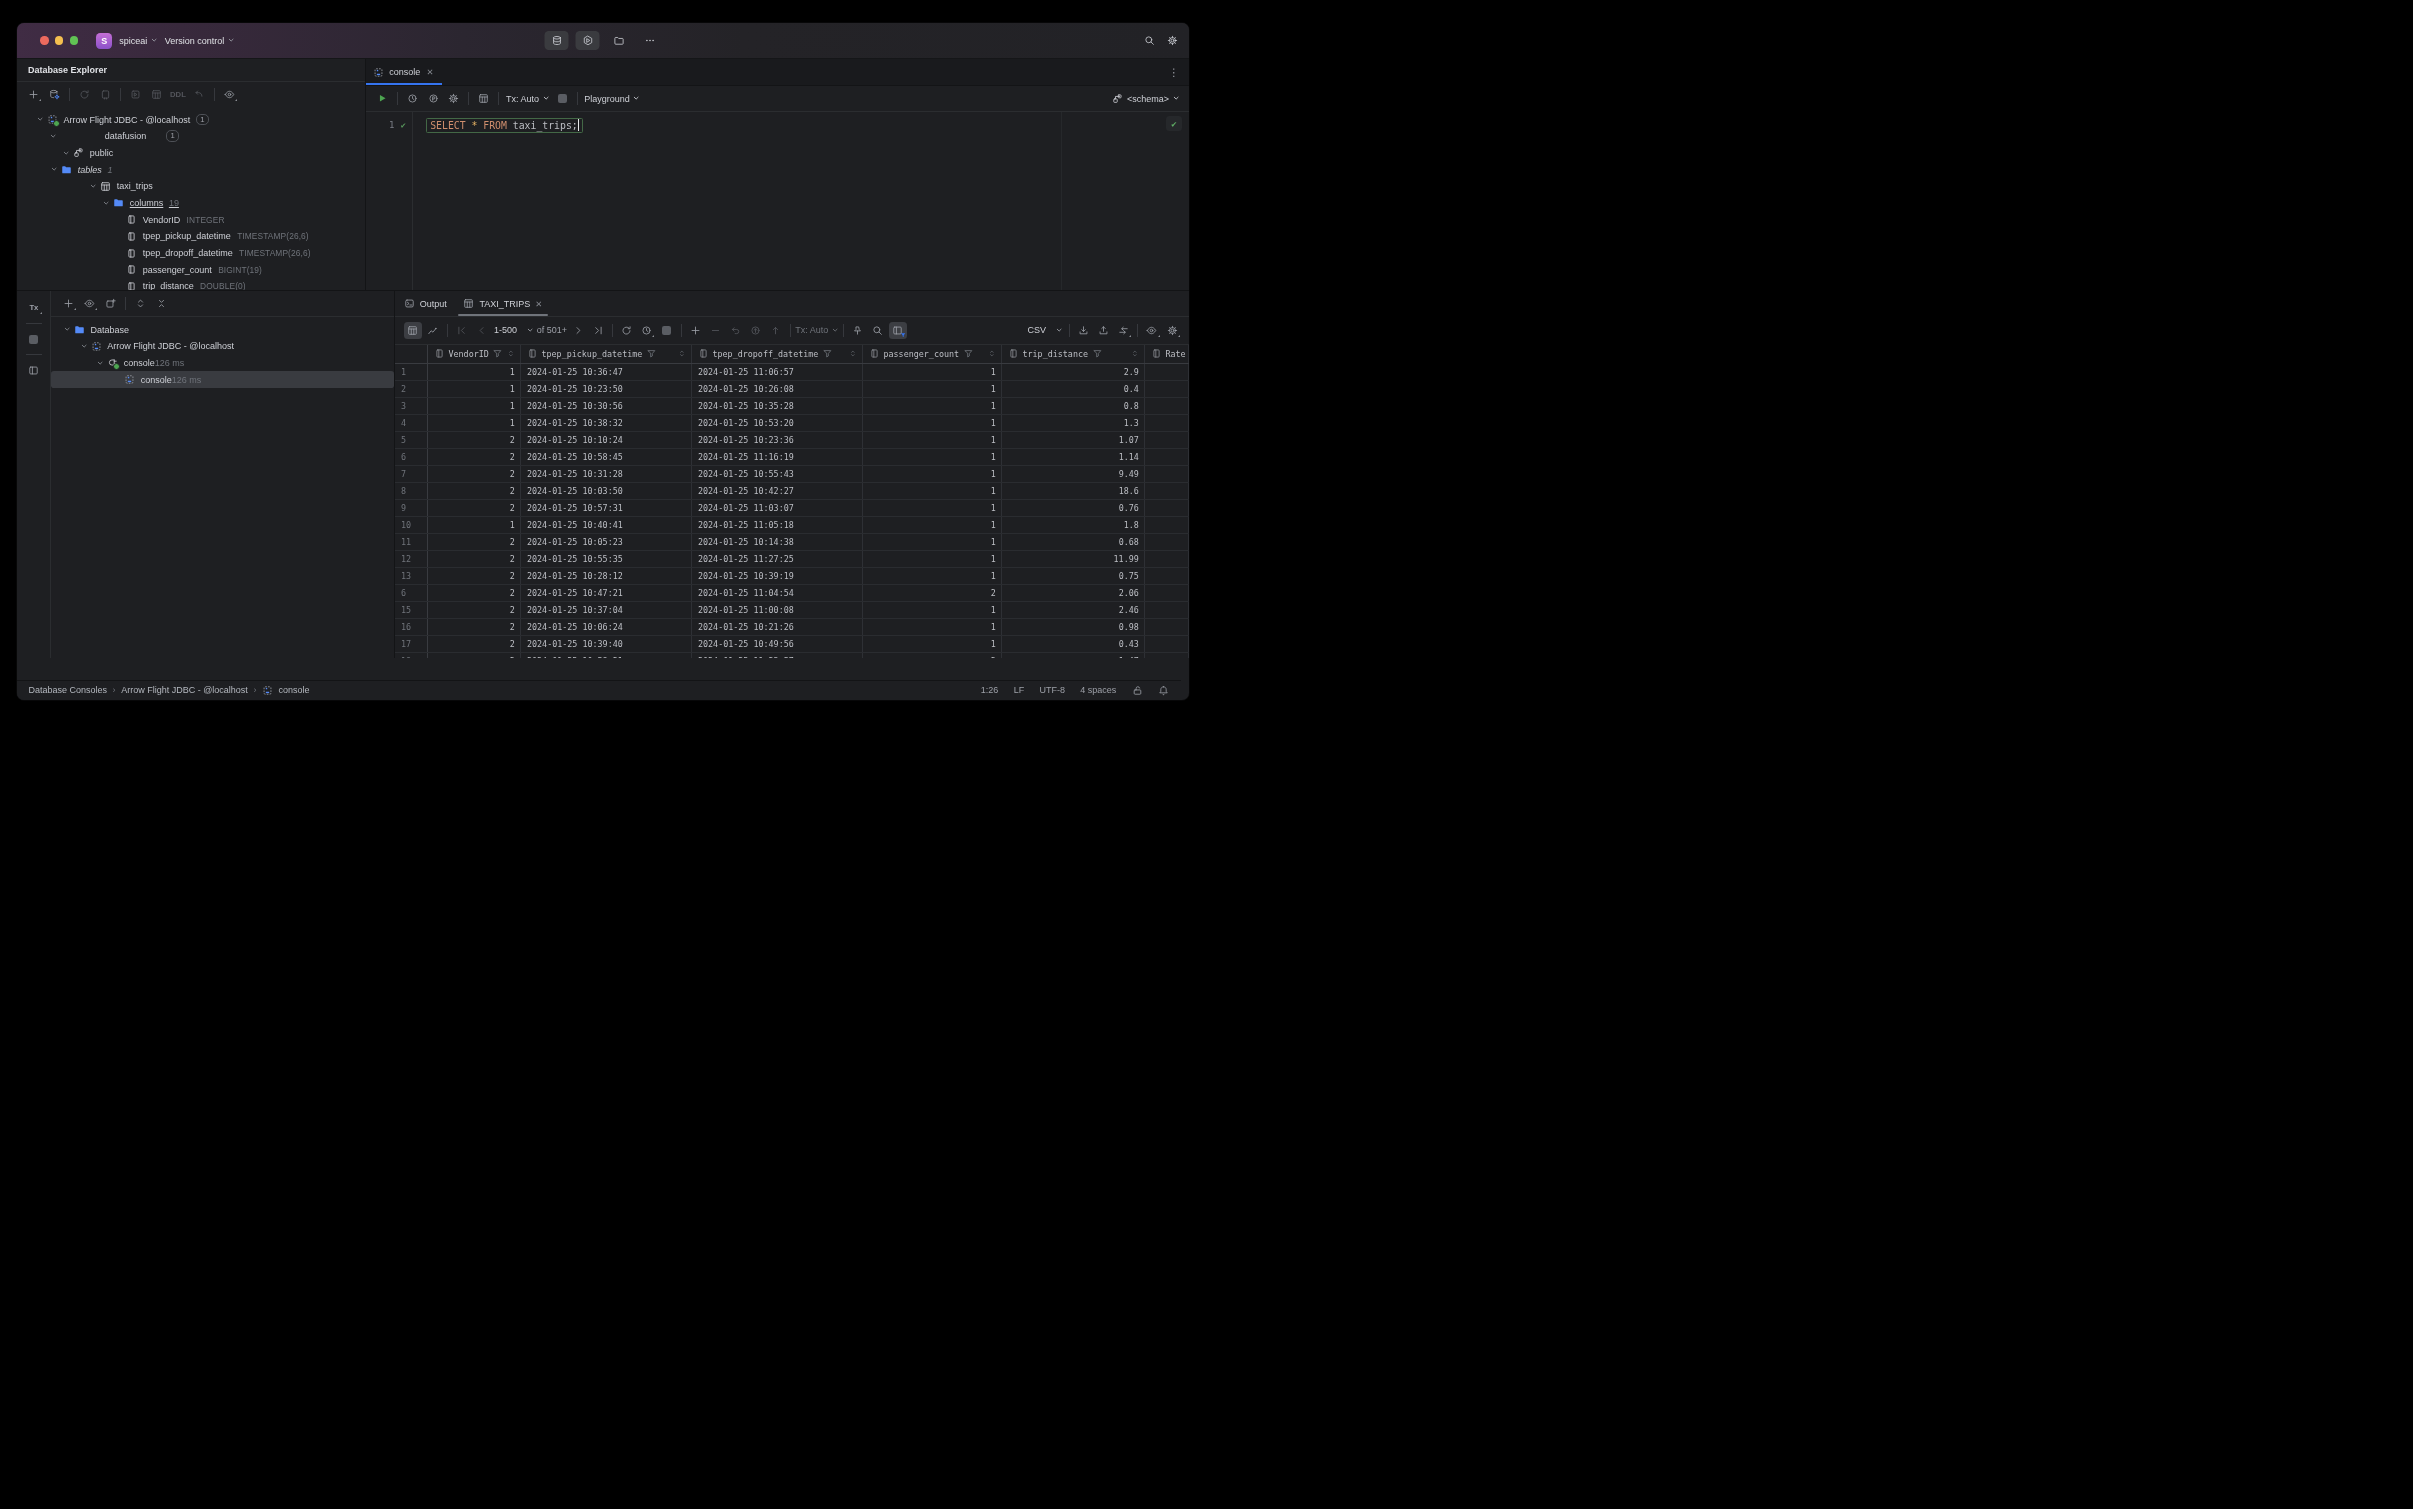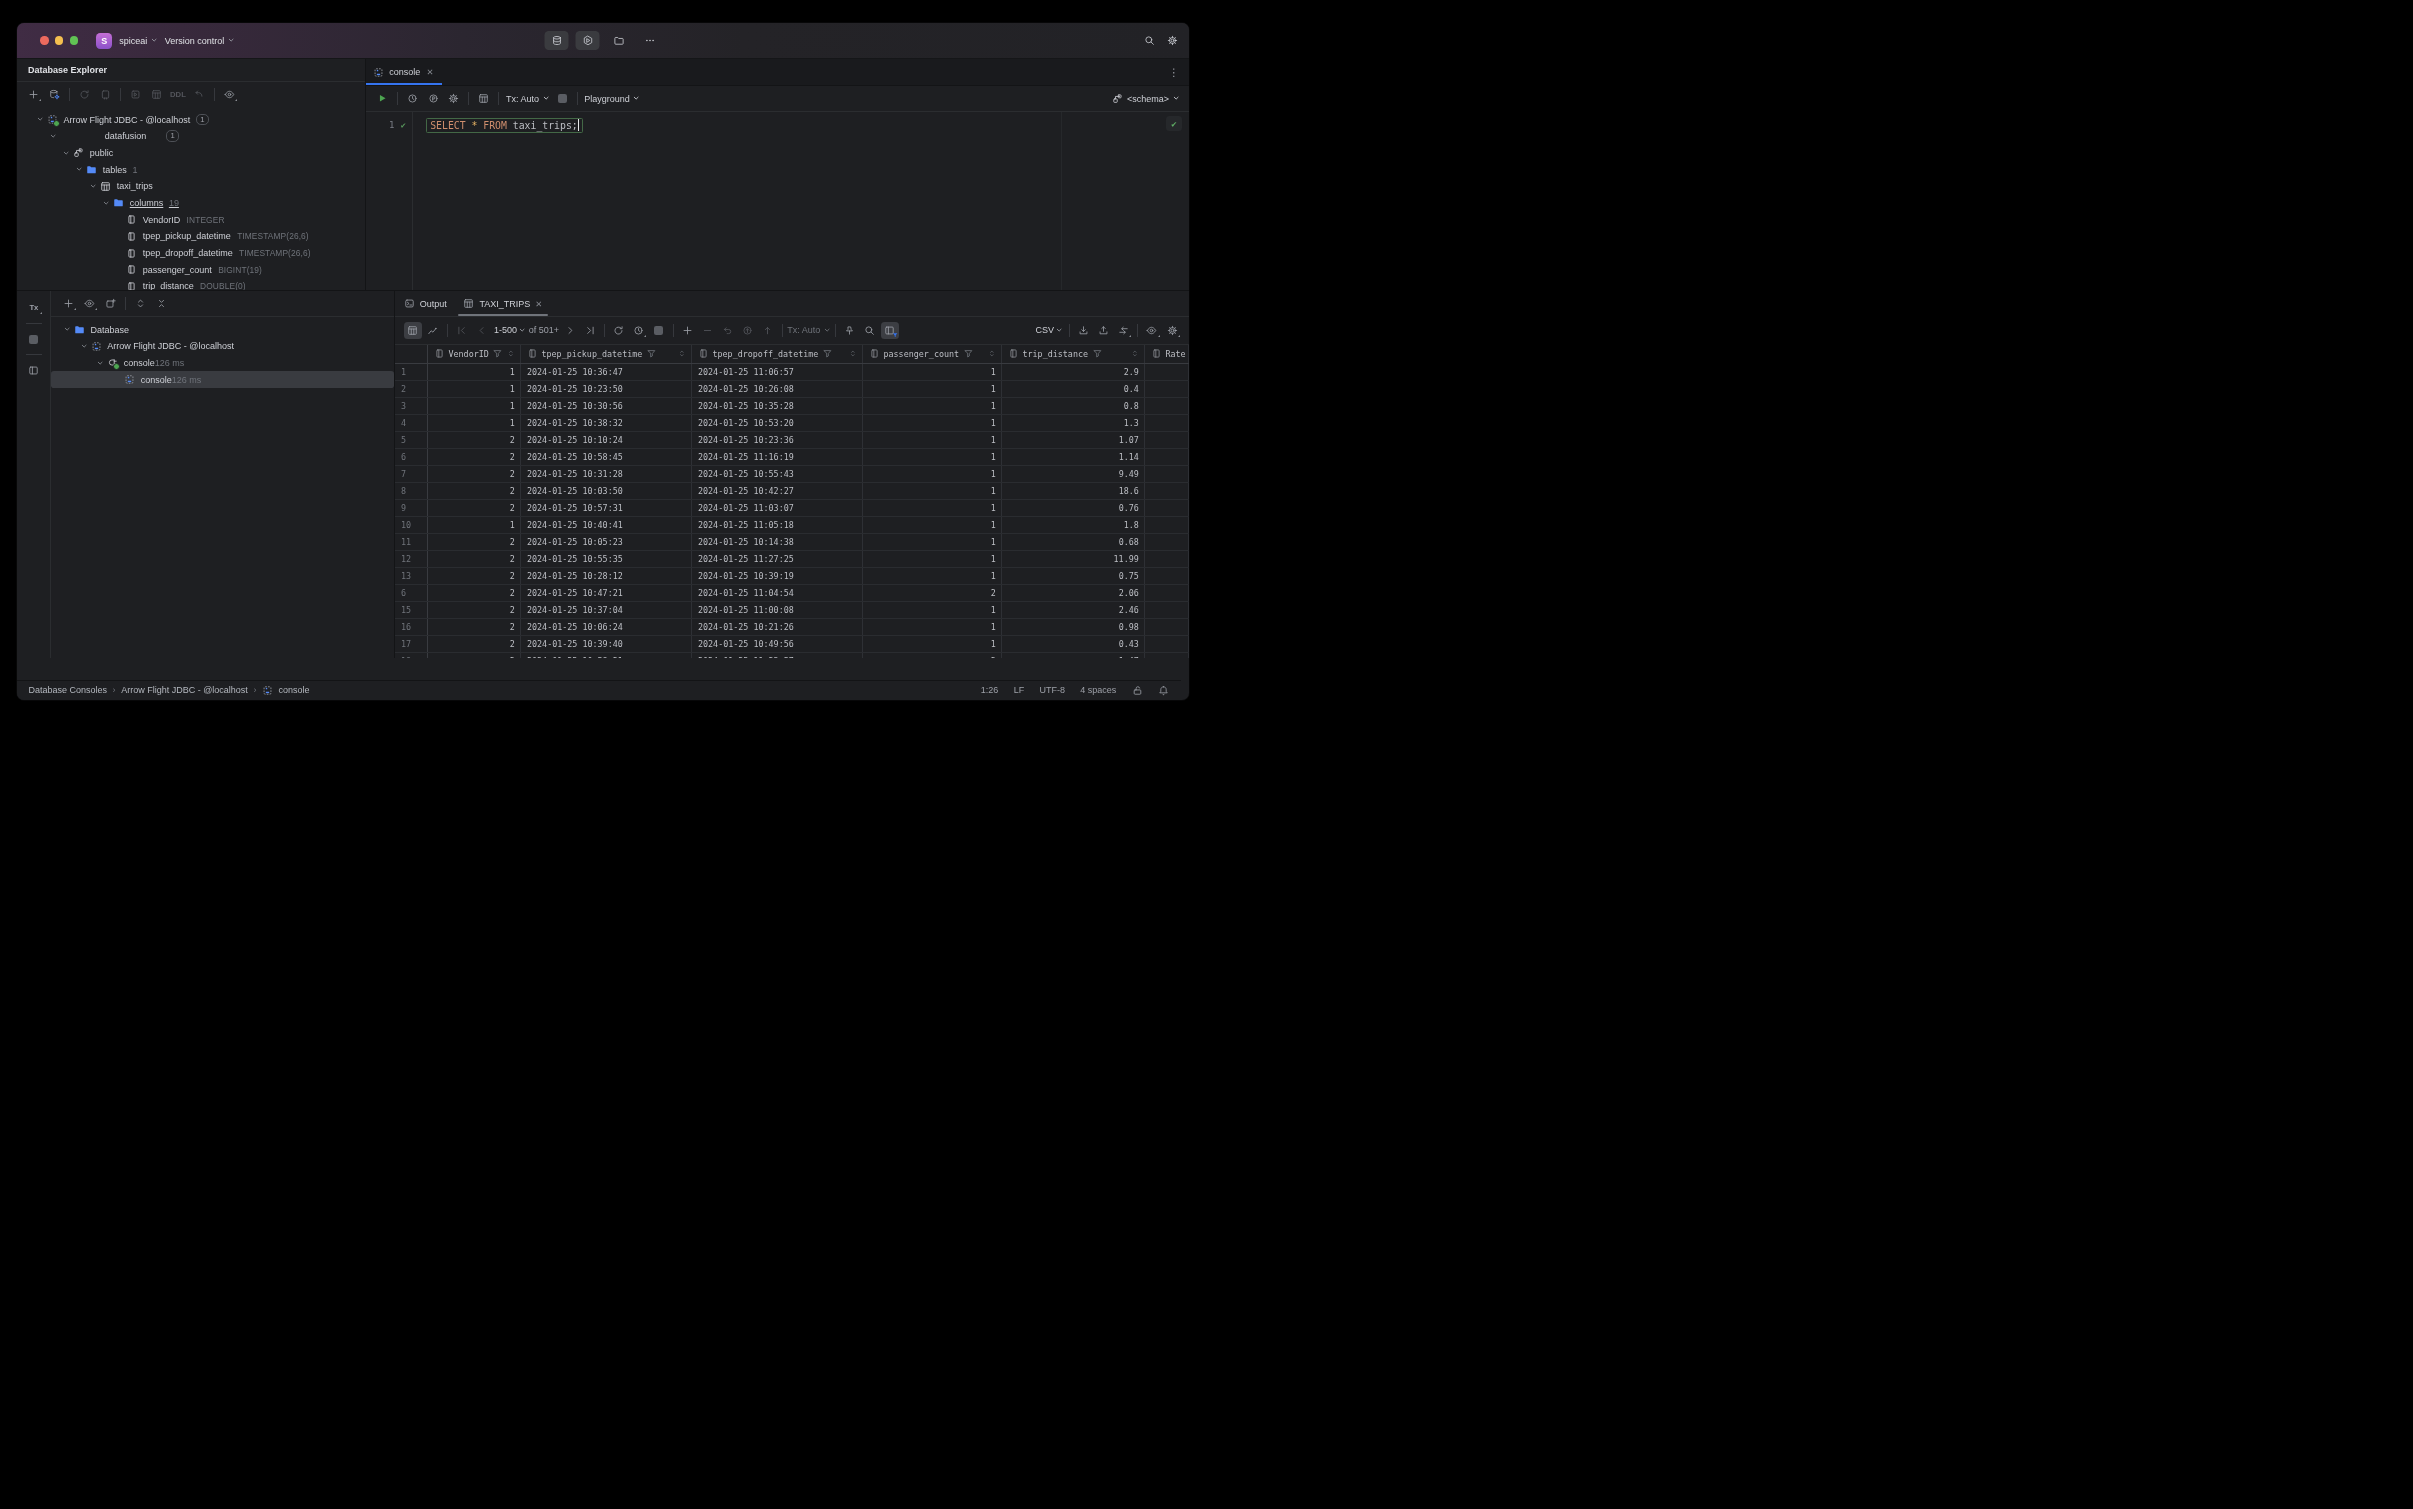--- a/index.html
+++ b/index.html
@@ -83,21 +83,21 @@
   .strip .tool{color:#9da0a8;}
   .svc{width:343px;border-right:0.7px solid #131416;display:flex;flex-direction:column;}
   .svc-toolbar{height:25px;display:flex;align-items:center;gap:2.8px;padding-left:8.4px;border-bottom:0.7px solid #2b2d30;}
   .svc-tree{flex:1;overflow:hidden;padding-top:4.2px;}
   .results{flex:1;display:flex;flex-direction:column;min-width:0;}
   .rtabs{height:25px;display:flex;align-items:center;border-bottom:0.7px solid #2b2d30;}
   .rtab{display:flex;align-items:center;gap:4.9px;padding:0 8.4px;height:100%;position:relative;color:#ced0d6;}
   .rtab .underline{position:absolute;left:2.8px;right:2.8px;bottom:0;height:2.1px;background:#6f737a;border-radius:1.4px;}
   .rtab .x{color:#868a91;font-size:8.4px;}
   .rtoolbar{height:26.5px;display:flex;align-items:center;gap:2.1px;padding:0 8.4px;border-bottom:0.7px solid #2b2d30;}
-  .rtoolbar .pg{color:#ced0d6;display:flex;gap:2px;margin:0 1.4px;}
+  .rtoolbar .pg{color:#ced0d6;display:flex;gap:10px;margin:0 1.4px;}
   .rtoolbar .pg .chev{color:#9da0a8;}
   .rtoolbar .dim{color:#9da0a8;}
   .rtoolbar .dis-lbl{color:#6f737a;display:flex;align-items:center;gap:3.5px;}
   .rt-right{margin-left:auto;display:flex;align-items:center;gap:2.1px;}
   .blue-funnel{color:#3574f0;position:absolute;right:0.7px;bottom:0.7px;}
   
   .grid{flex:1;overflow:hidden;font-family:"DejaVu Sans Mono",monospace;font-size:8.4px;}
   .g-row{display:grid;grid-template-columns:33px 93px 171px 171px 139px 143px 1fr;height:16px;}
   .g-head{height:18px;border-bottom:0.7px solid #393b40;}
   .g-cell{display:flex;align-items:center;padding:0 5.6px;border-right:0.7px solid #2e3035;
@@ -311,21 +311,21 @@
             </span>
             <span class="nico">
               <svg width="11" height="11" viewBox="0 0 16 16" fill="none" stroke="currentColor" stroke-width="1.2" stroke-linecap="round" stroke-linejoin="round">
                 <rect x="2.6" y="8.6" width="5" height="5" rx="1"></rect>
                 <rect x="9" y="2.8" width="4.2" height="4.2" rx="1"></rect>
                 <path d="M5.1 8.6V5h6"></path>
               </svg>
             </span>
             <span>public</span>
           </div>
-          <div class="trow" style="padding-left: 56px;">
+          <div class="trow" style="padding-left: 31px; font-style: italic;">
             <span class="chev">
               <svg width="6.3" height="6.3" viewBox="0 0 10 10" fill="none" stroke="currentColor" stroke-width="1.4" stroke-linecap="round">
                 <path d="M2 3.5l3 3 3-3"></path>
               </svg>
             </span>
             <span class="nico">
               <svg width="11" height="11" viewBox="0 0 16 16">
                 <path d="M1.8 4.4c0-.6.4-1 1-1h3.2l1.4 1.4h5.8c.6 0 1 .4 1 1v6.8c0 .6-.4 1-1 1H2.8c-.6 0-1-.4-1-1z" fill="#548af7"></path>
               </svg>
             </span>

